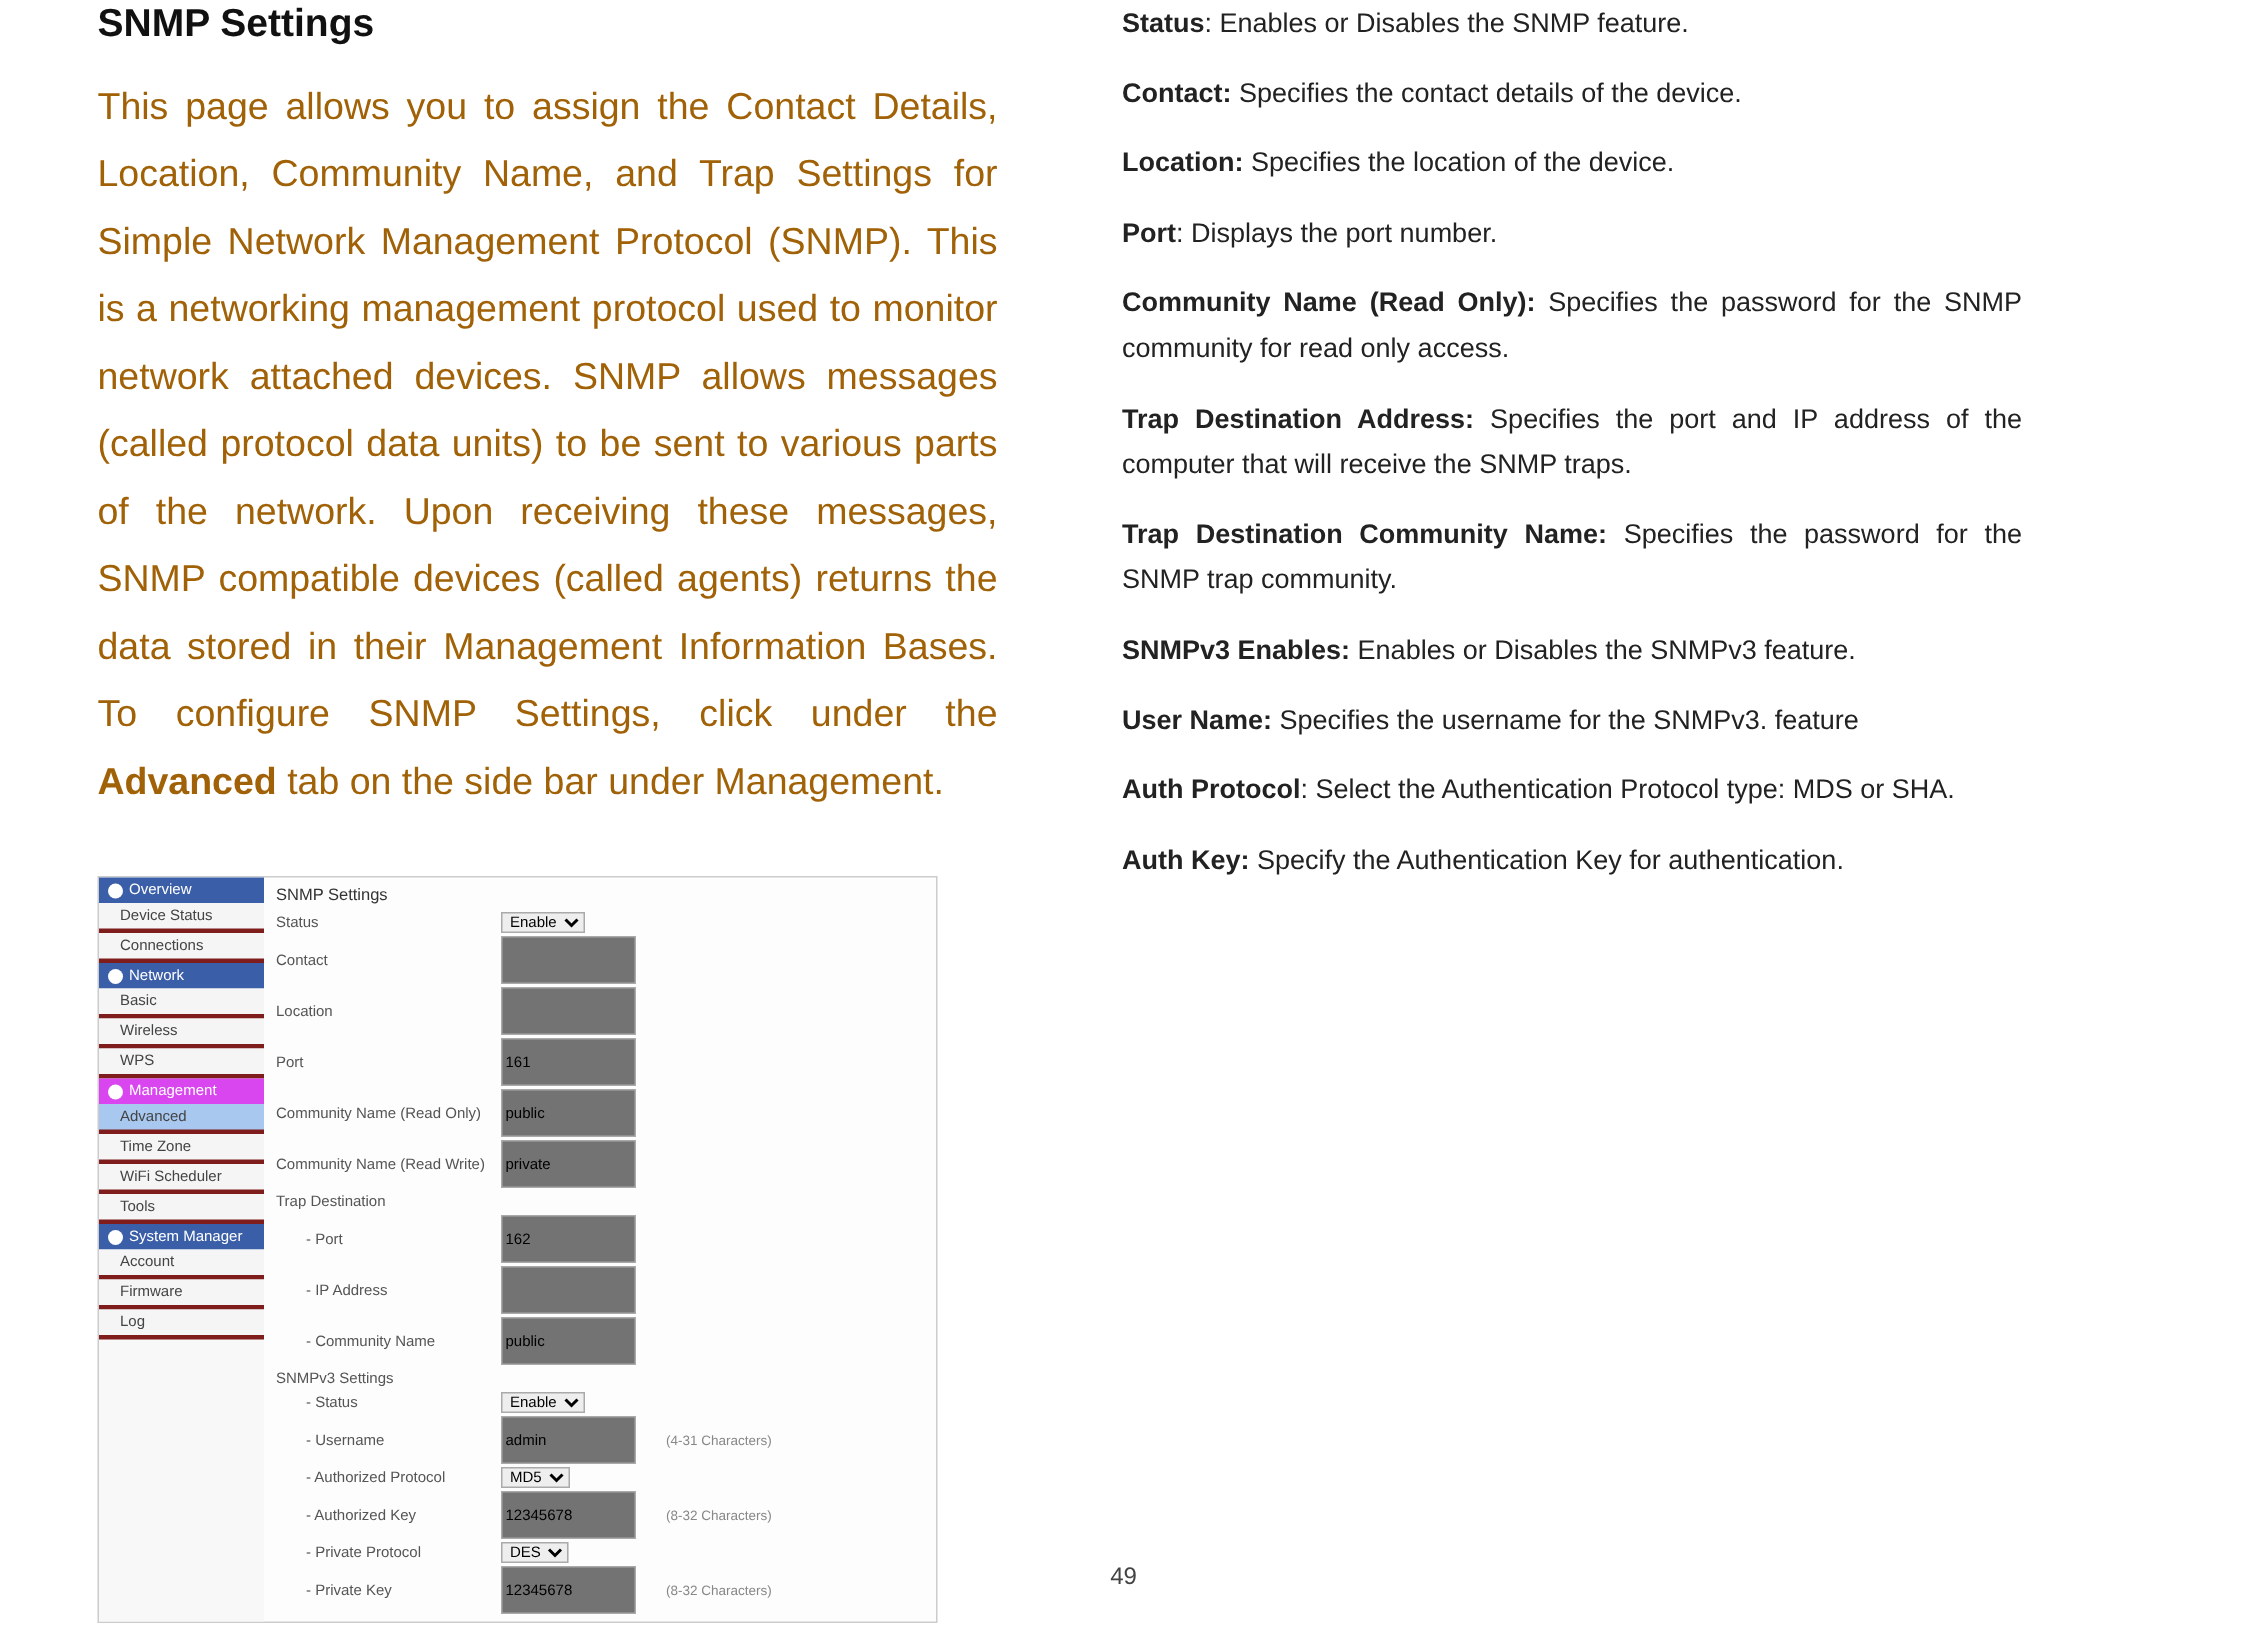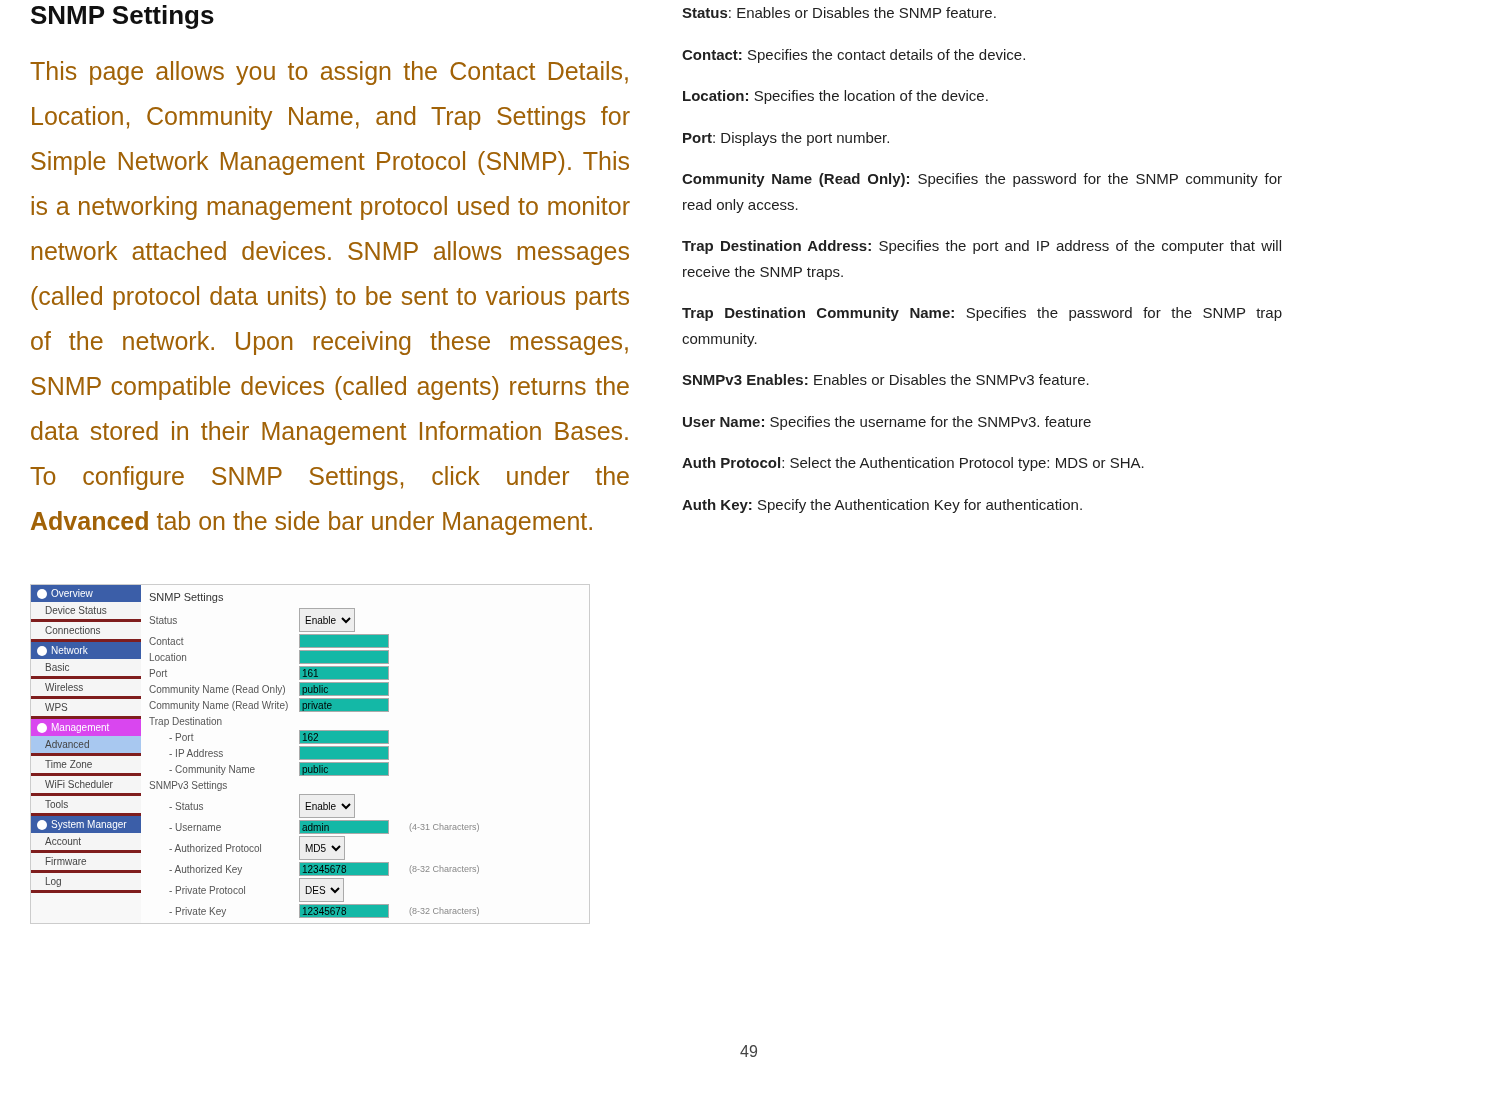--- a/index.html
+++ b/index.html
@@ -7,21 +7,22 @@
       font-family: Arial, Helvetica, sans-serif;
       background: #ffffff;
       width: 1498px;
       height: 1097px;
       position: relative;
       color: #333;
     }
     .page {
       display: flex;
       padding: 0 30px;
-      gap: 52px;
+      gap: 83px;
+      margin-left: 35px;
     }
     .column {
       flex: 1;
       max-width: 600px;
     }
     .left-col { padding-top: 0; }
     .right-col { padding-top: 0; }
     h2.section-title {
       font-size: 26px;
       font-weight: 700;
@@ -86,41 +87,41 @@
       min-height: 16px;
     }
     .form-label {
       width: 150px;
       color: #555;
       font-size: 10px;
     }
     .form-label.sub { padding-left: 20px; }
     .form-input {
       border: 1px solid #aaa;
-      height: 14px;
+      height: 32px;
       width: 90px;
       padding: 0 2px;
       font-size: 10px;
-      background: #14b8a6;
+      background: #737373;
     }
     .form-select {
       border: 1px solid #aaa;
-      height: 24px;
+      height: 14px;
       font-size: 10px;
       background: #eee;
       padding: 0 1px;
     }
     .form-note {
       color: #888;
       font-size: 9px;
       margin-left: 20px;
     }
     
     .def-block {
-      font-size: 15px;
+      font-size: 18px;
       line-height: 1.7;
       margin-bottom: 16px;
       color: #222;
       text-align: justify;
     }
     .def-term { font-weight: 700; }
     .page-number {
       position: absolute;
       bottom: 36px;
       left: 50%;

